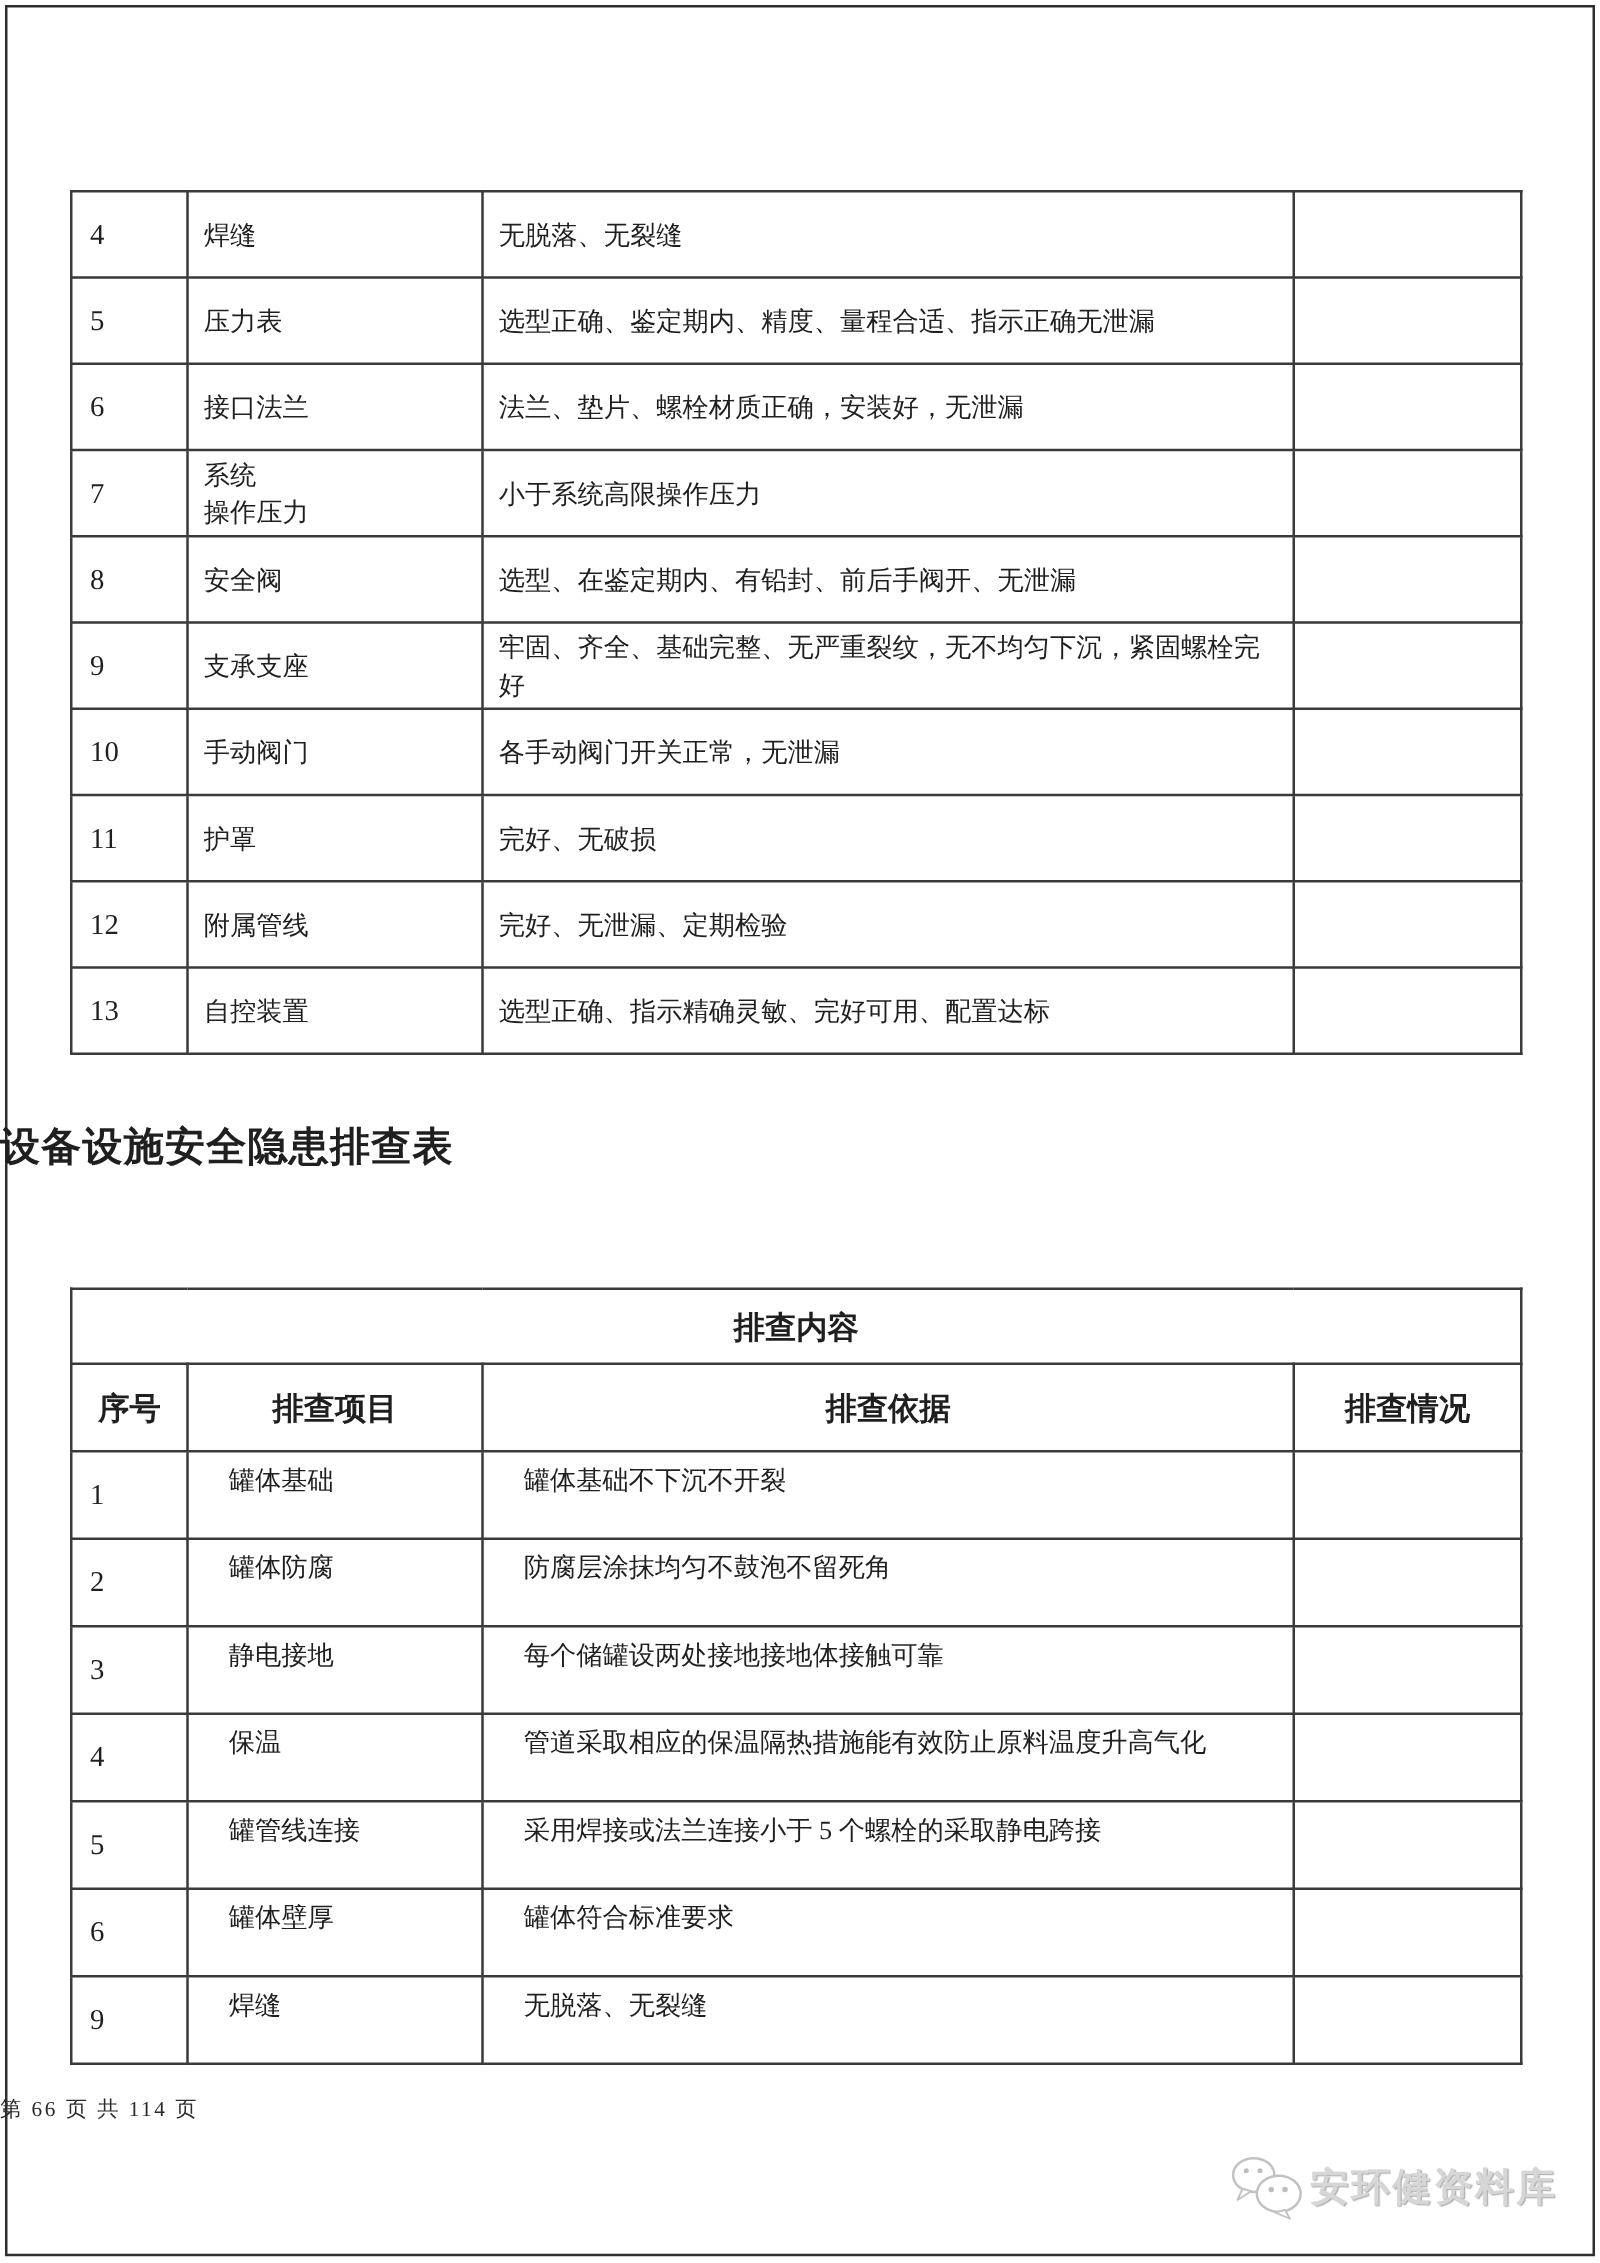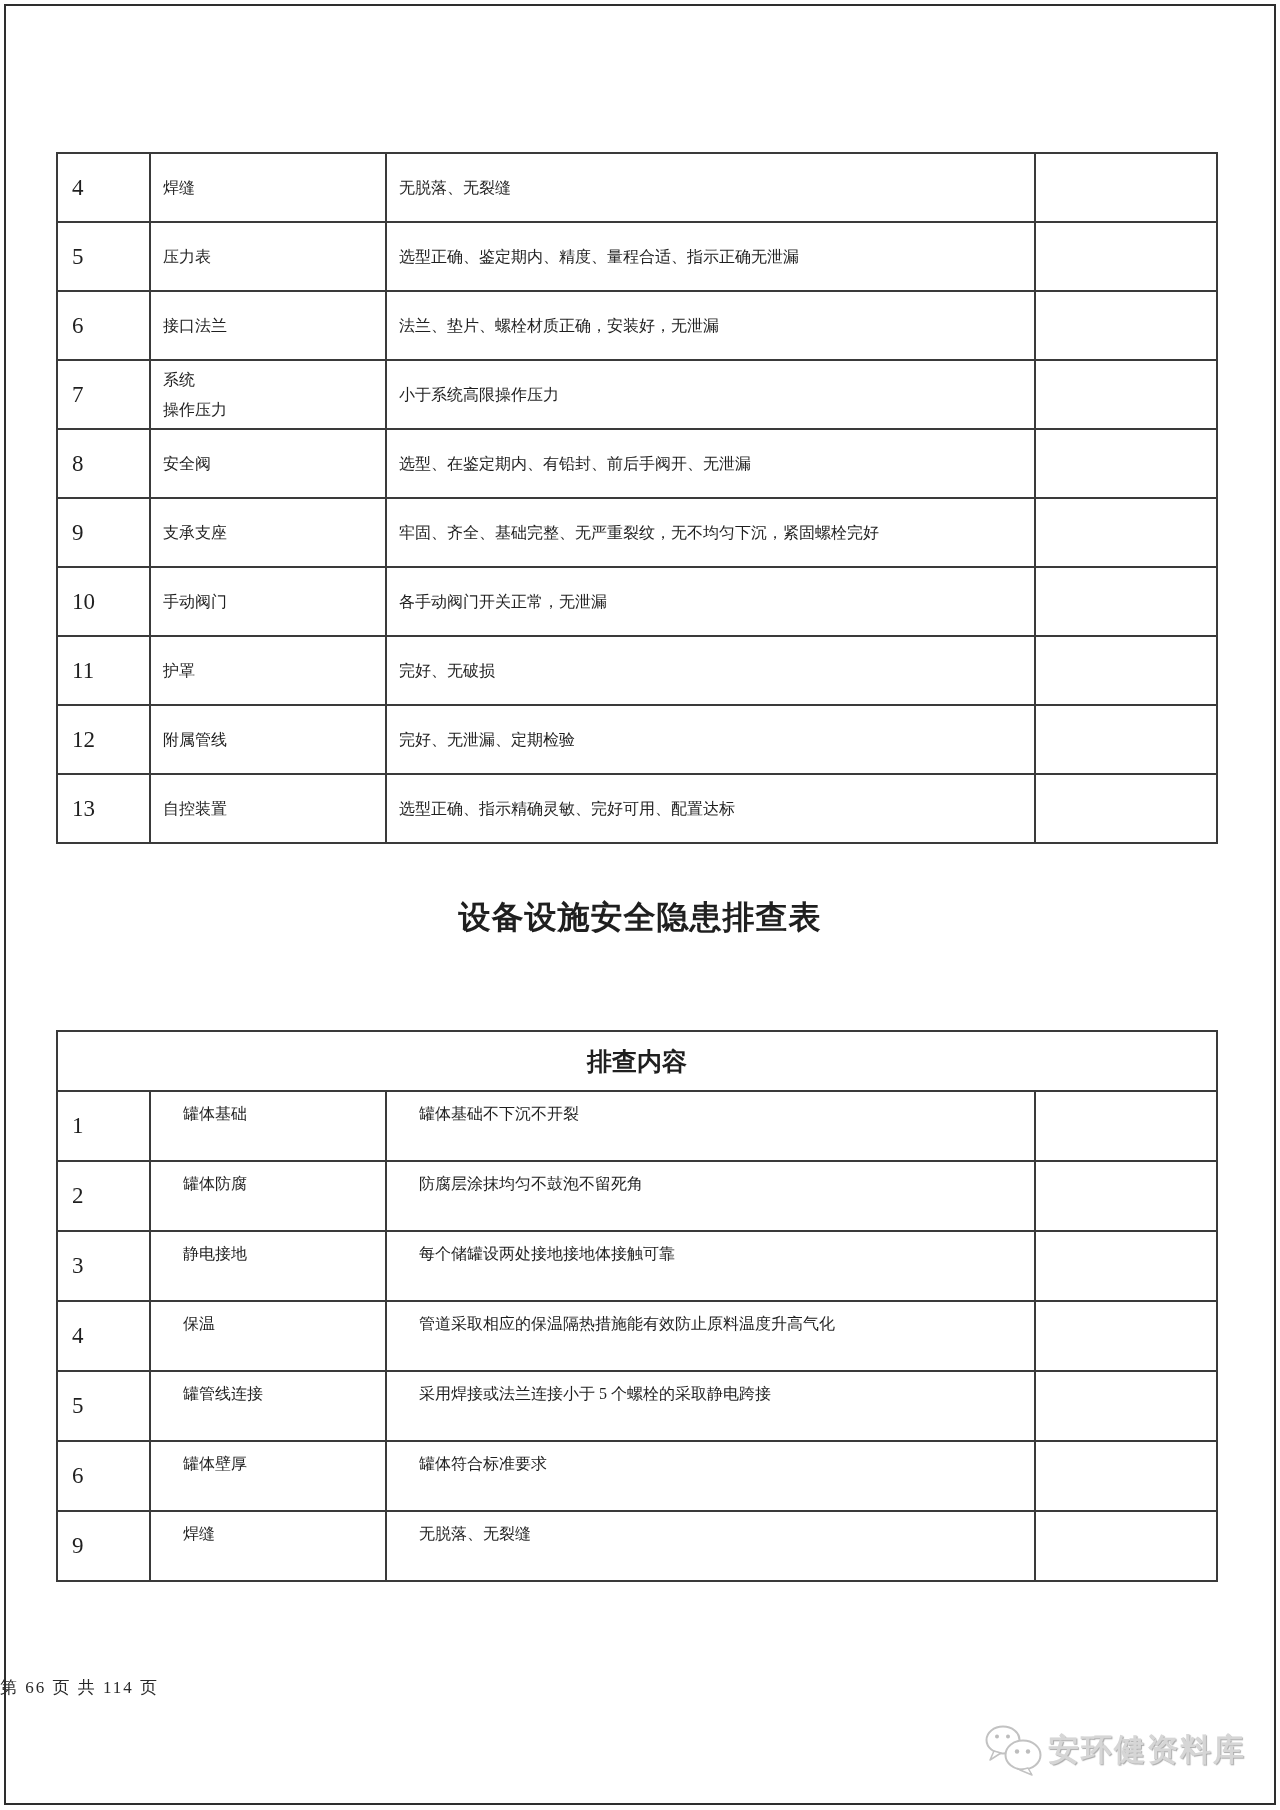--- a/index.html
+++ b/index.html
@@ -28,21 +28,21 @@
   #table1 { top:152px; }
   #table2 { top:1030px; }
   #table1 tr { height:69px; }
   #table2 tr.body-row { height:70px; }
   td.no {
     font-size:23px;
     padding-left:14px;
     vertical-align:middle;
   }
   td.item, td.basis {
-    font-size:16px;
+    font-size:21px;
     padding-left:12px;
     padding-right:10px;
     line-height:30px;
   }
   td.item { white-space:pre-line; }
   #table1 td.item, #table1 td.basis { vertical-align:middle; }
   #table2 td.item, #table2 td.basis { vertical-align:top; padding-top:7px;padding-left:32px; }
   #table2 td.no { vertical-align:middle; }
   td.span-hdr {
     height:56px;
@@ -55,21 +55,21 @@
   td.col-hdr {
     height:66px;
     font-size:25px;
     font-weight:bold;
     text-align:center;
     vertical-align:middle;
   }
   .doc-title {
     position:absolute;
     top:896px; left:0; width:100%;
-    text-align:center;
+    text-align:left;
     font-size:32px;
     font-weight:bold;
     letter-spacing:1px;
   }
   .doc-subtitle {
     position:absolute;
     top:964px; left:190px;
     font-size:30px;
     font-weight:bold;
   }
@@ -179,20 +179,26 @@
   <table class="sheet" id="table2">
     <colgroup>
         <col style="width:93px">
         <col style="width:236px">
         <col style="width:649px">
         <col style="width:182px">
       </colgroup>
     <tbody>
       <tr>
         <td class="span-hdr" colspan="4">排查内容</td>
+      </tr>
+      <tr>
+        <td class="col-hdr">序号</td>
+        <td class="col-hdr">排查项目</td>
+        <td class="col-hdr">排查依据</td>
+        <td class="col-hdr">排查情况</td>
       </tr>
       <tr class="body-row">
         <td class="no">1</td>
         <td class="item">罐体基础</td>
         <td class="basis">罐体基础不下沉不开裂</td>
         <td class="status"></td>
       </tr>
       <tr class="body-row">
         <td class="no">2</td>
         <td class="item">罐体防腐</td>

